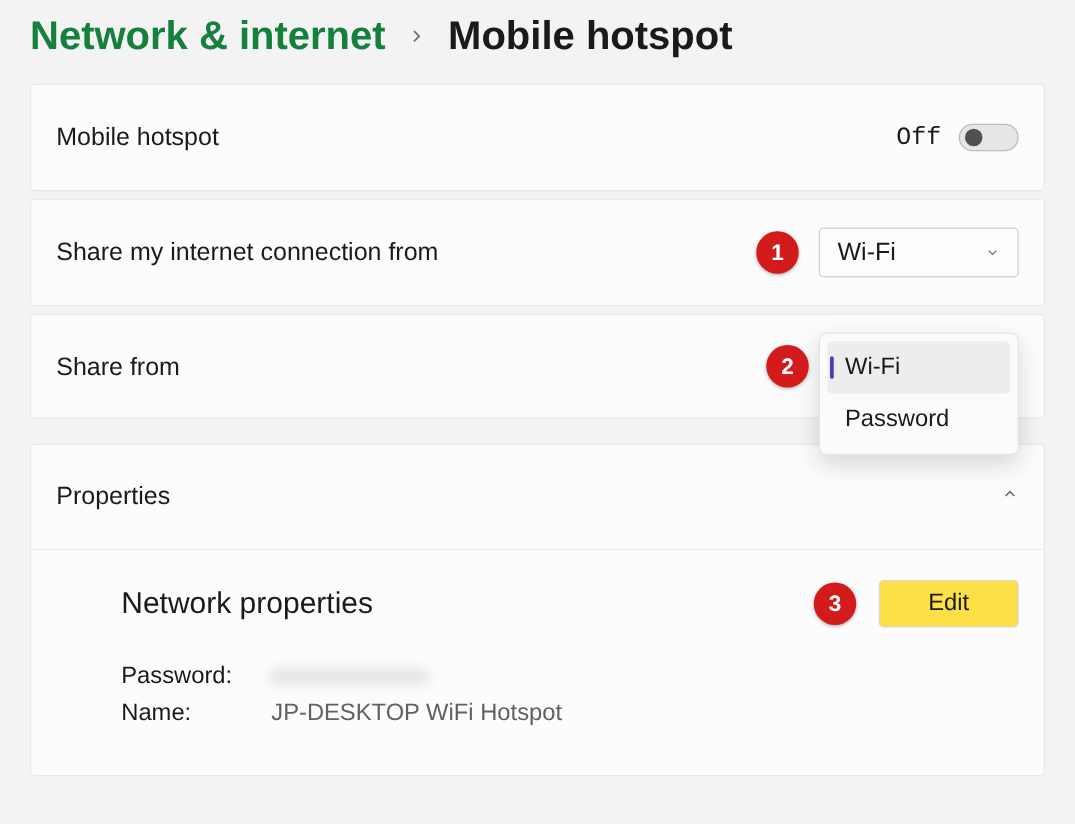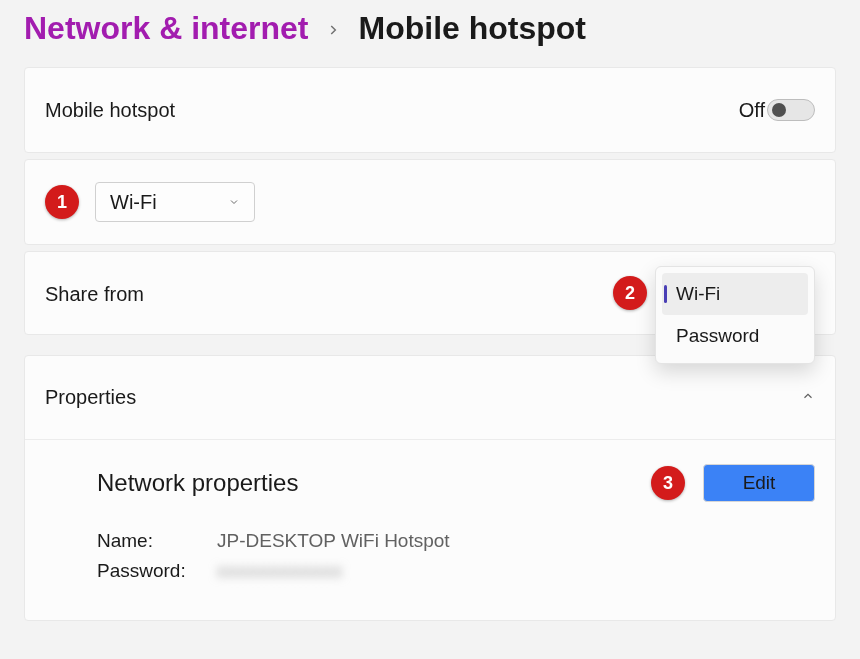--- a/index.html
+++ b/index.html
@@ -16,21 +16,21 @@
   }
   .breadcrumb {
     display: flex;
     align-items: center;
     gap: 18px;
     padding: 10px 0 20px 0;
   }
   .breadcrumb-parent {
     font-size: 32px;
     font-weight: 600;
-    color: #a21caf;
+    color: #15803d;
     cursor: pointer;
   }
   .breadcrumb-sep {
     font-size: 20px;
     color: #707070;
     margin-top: 4px;
   }
   .breadcrumb-current {
     font-size: 32px;
     font-weight: 600;
@@ -50,21 +50,22 @@
     justify-content: space-between;
     min-height: 84px;
   }
   .card-label {
     font-size: 20px;
     color: #1a1a1a;
   }
   .toggle-group {
     display: flex;
     align-items: center;
-    gap: 2px;
+    gap: 14px;
+    font-family: Liberation Mono, monospace;
   }
   .toggle-state {
     font-size: 20px;
   }
   .toggle {
     width: 48px;
     height: 22px;
     border-radius: 20px;
     background: #e6e6e6;
     border: 1px solid #bdbdbd;
@@ -171,21 +172,21 @@
     margin-bottom: 28px;
     position: relative;
   }
   .props-title {
     font-size: 24px;
   }
   .edit-btn {
     min-width: 112px;
     height: 38px;
     border: 1px solid #d6d6d6;
-    background: #3b82f6;
+    background: #fde047;
     border-radius: 4px;
     font-size: 19px;
     cursor: pointer;
     display: flex;
     align-items: center;
     justify-content: center;
   }
   .kv-row {
     display: flex;
     font-size: 19px;
@@ -223,20 +224,21 @@
         <span class="toggle-state">Off</span>
         <div class="toggle">
           <div class="toggle-knob"></div>
         </div>
       </div>
     </div>
   </div>
 
   <div class="card">
     <div class="card-row">
+      <div class="card-label">Share my internet connection from</div>
       <div style="display:flex;align-items:center;gap:16px;position:relative;">
         <div class="step-badge" style="position:static;">1</div>
         <div class="select">
           <span>Wi-Fi</span>
           <span class="chevron-down">
             <svg width="12" height="12" viewBox="0 0 24 24" fill="none" stroke-width="2">
                 <polyline points="6 9 12 15 18 9"></polyline>
               </svg>
           </span>
         </div>
@@ -266,23 +268,23 @@
     </div>
     <div class="props-body">
       <div class="props-top">
         <span class="props-title">Network properties</span>
         <div style="display:flex;align-items:center;gap:18px;">
           <div class="step-badge" style="position:static;">3</div>
           <div class="edit-btn">Edit</div>
         </div>
       </div>
       <div class="kv-row">
+        <span class="kv-key">Password:</span>
+        <span class="kv-val pw-blur">xxxxxxxxxxxx</span>
+      </div>
+      <div class="kv-row">
         <span class="kv-key">Name:</span>
         <span class="kv-val">JP-DESKTOP WiFi Hotspot</span>
       </div>
-      <div class="kv-row">
-        <span class="kv-key">Password:</span>
-        <span class="kv-val pw-blur">xxxxxxxxxxxx</span>
-      </div>
     </div>
   </div>
 
 </div>
 
 </body></html>

